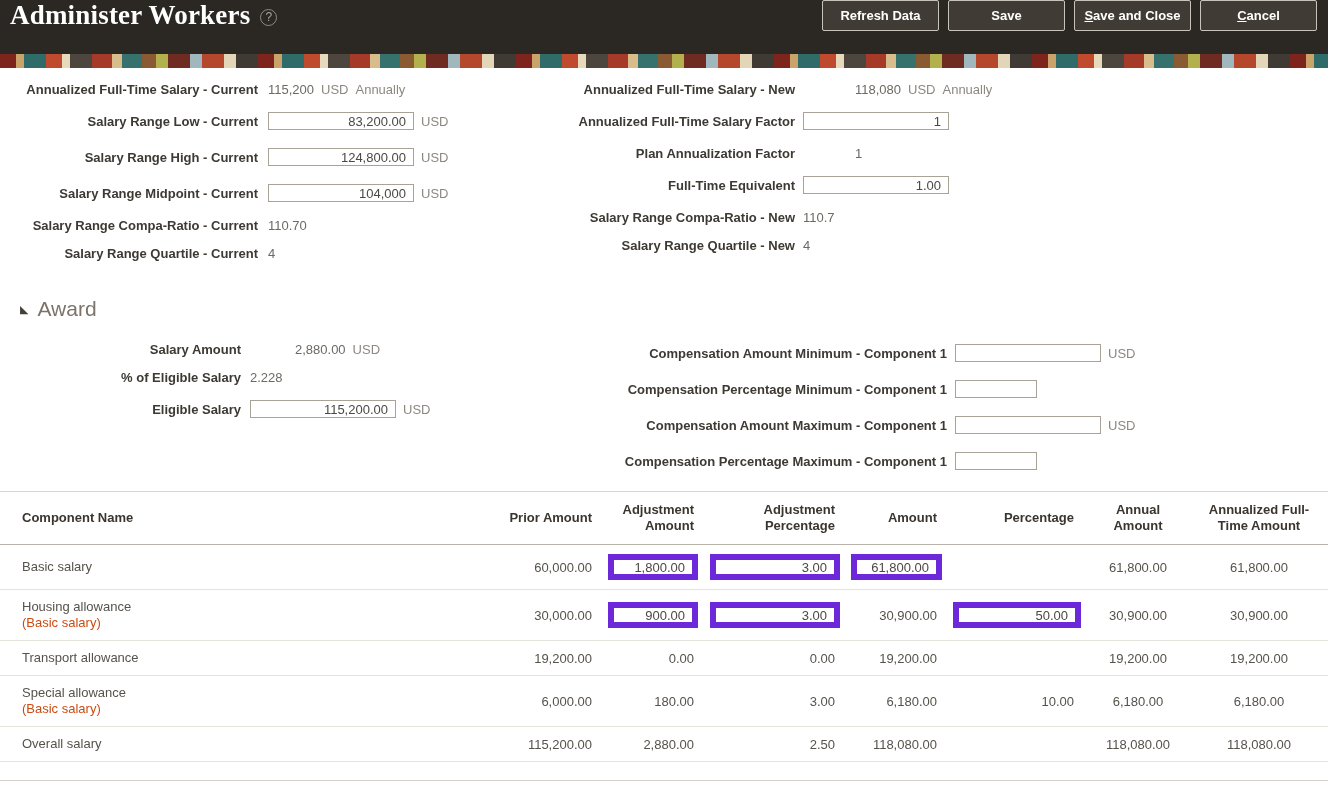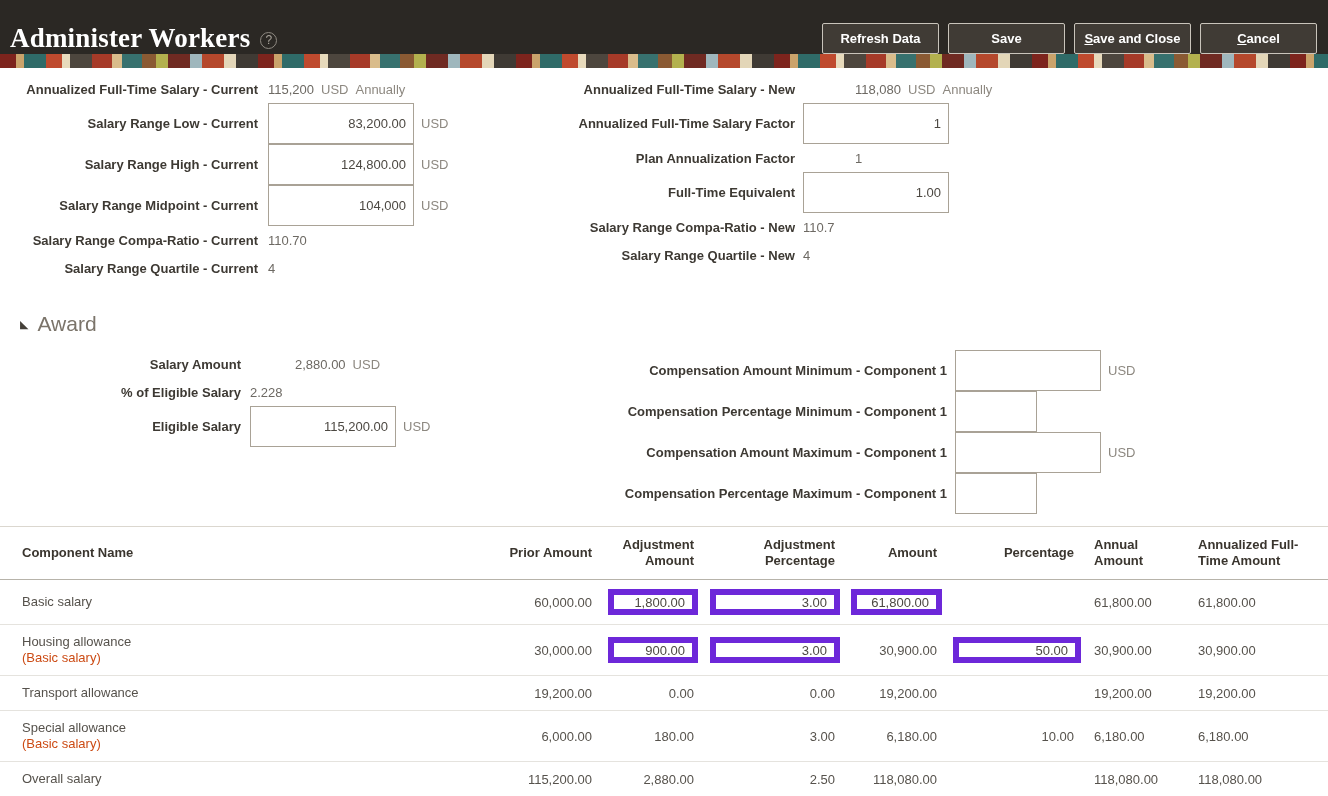--- a/index.html
+++ b/index.html
@@ -10,21 +10,21 @@
     color: #56524c;
     background: #ffffff;
   }
   u { text-decoration: underline; }
 
   
   .app-header {
     height: 54px;
     background: #2b2824;
     display: flex;
-    align-items: flex-end;
+    align-items: flex-start;
     justify-content: space-between;
     padding: 0 11px 0 10px;
   }
   .title-wrap { display: flex; align-items: center; gap: 10px; }
   .page-title {
     font-family: "Liberation Serif", serif;
     font-size: 27px;
     font-weight: 700;
     color: #ffffff;
     letter-spacing: 0.2px;
@@ -76,21 +76,21 @@
   .col-a .flabel { width: 258px; }
   .col-a .fctrl  { margin-left: 10px; }
   .col-b .flabel { width: 235px; }
   .col-b .fctrl  { margin-left: 8px; }
   .col-c .flabel { width: 241px; }
   .col-c .fctrl  { margin-left: 9px; }
   .col-d .flabel { width: 387px; }
   .col-d .fctrl  { margin-left: 8px; }
 
   .fin {
-    height: 41px;
+    height: 18px;
     width: 146px;
     border: 1px solid #a9a296;
     background: #ffffff;
     text-align: right;
     padding: 0 7px;
     font-family: "Liberation Sans", sans-serif;
     font-size: 13px;
     color: #4c4842;
   }
   .fin-sm { width: 82px; }
@@ -119,21 +119,21 @@
     padding: 10px 8px;
     vertical-align: middle;
     line-height: 16px;
   }
   tbody td {
     border-bottom: 1px solid #e5e3de;
     padding: 9px 8px;
     vertical-align: middle;
     color: #56524c;
   }
-  th.al, td.al { text-align: left; }
+  th.al, td.al { text-align: center; }
   th.ar, td.ar { text-align: right; }
   th.name-col, td.name-col { padding-left: 22px; text-align: left; }
   td.annual-col, th.annual-col { padding-left: 12px; }
   .cell-in {
     height: 26px;
     border: 6px solid #6d28d9;
     background: #fff;
     text-align: right;
     padding: 0 7px;
     font-family: "Liberation Sans", sans-serif;

